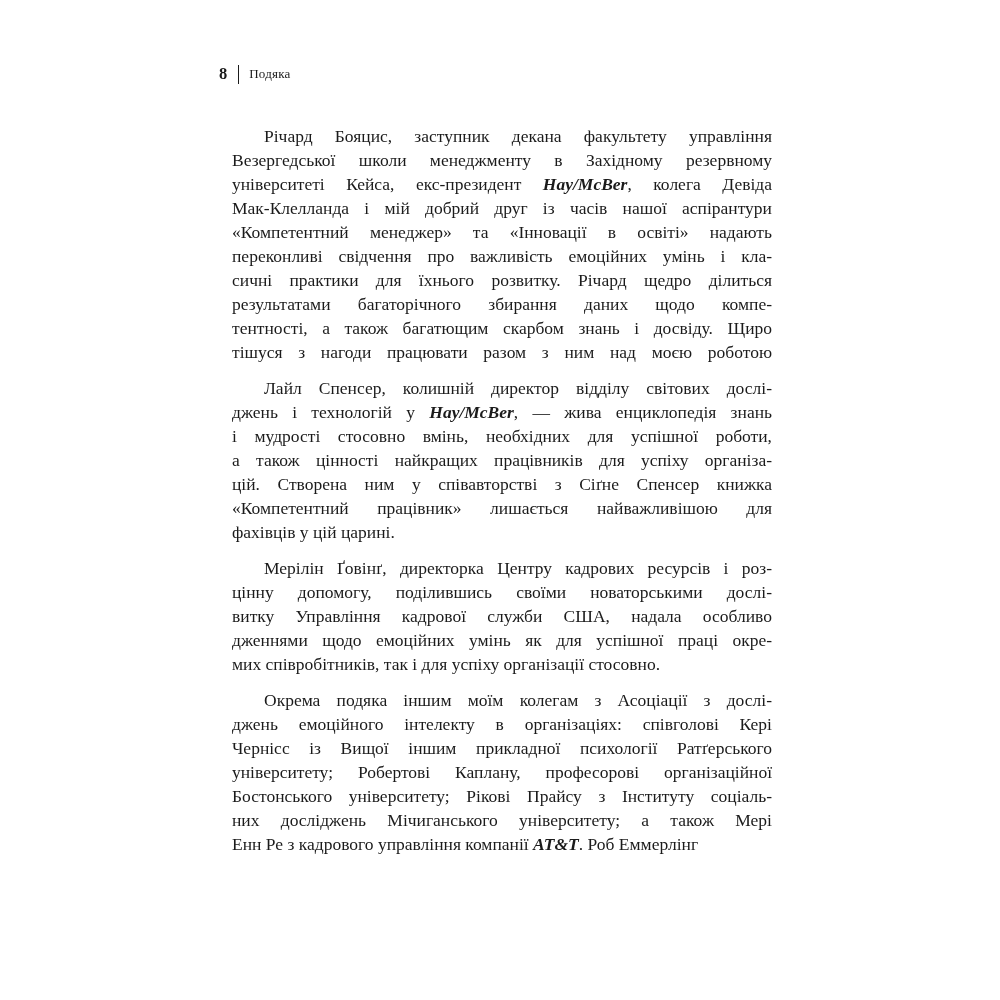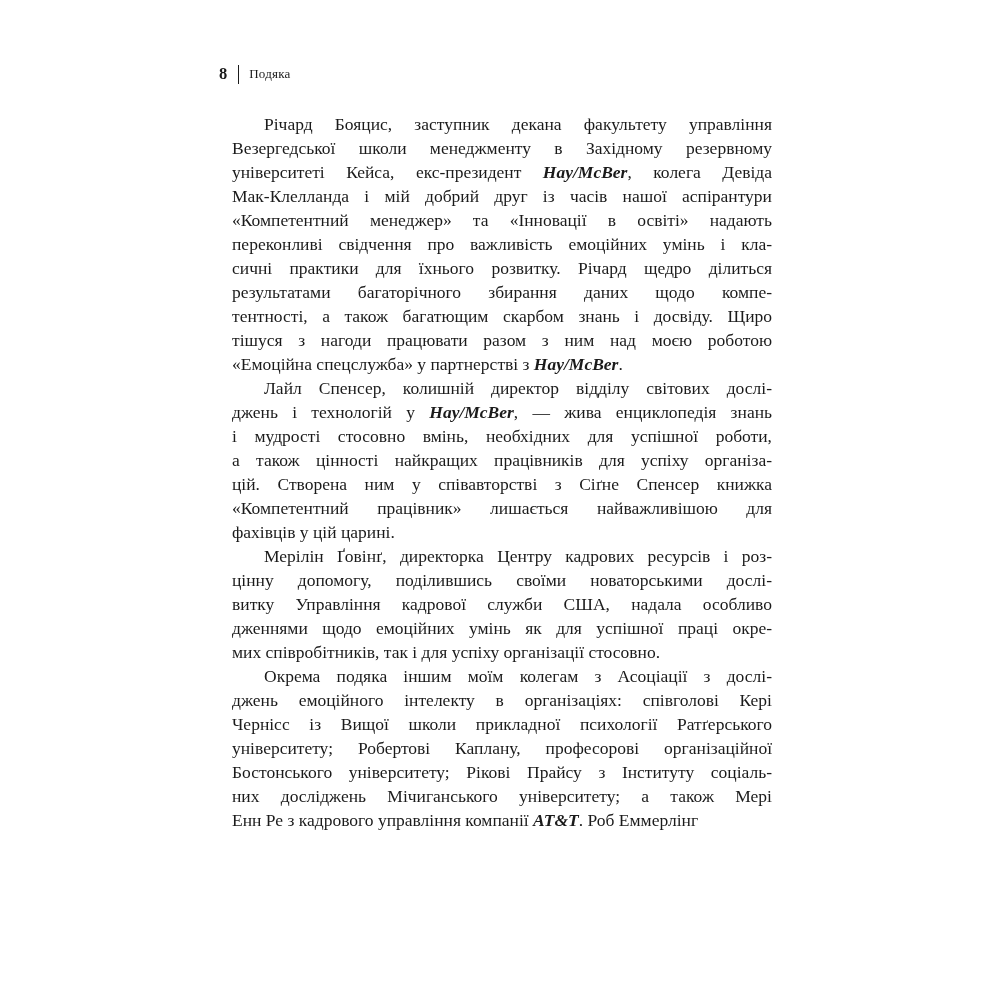--- a/index.html
+++ b/index.html
@@ -55,20 +55,21 @@
     margin: 0;
   }
   .line {
     text-align: justify;
     text-align-last: justify;
     white-space: normal;
     height: 24px;
   }
   .line.first {
     text-indent: 32px;
+    margin-top: 12px;
   }
   .line.last {
     text-align-last: left;
   }
   em {
     font-style: italic;
     font-weight: bold;
   }
 </style>
 </head>
@@ -85,41 +86,40 @@
         <div class="line first">Річард Бояцис, заступник декана факультету управління</div>
         <div class="line">Везергедської школи менеджменту в Західному резервному</div>
         <div class="line">університеті Кейса, екс-президент <em>Hay/McBer</em>, колега Девіда</div>
         <div class="line">Мак-Клелланда і мій добрий друг із часів нашої аспірантури</div>
         <div class="line">«Компетентний менеджер» та «Інновації в освіті» надають</div>
         <div class="line">переконливі свідчення про важливість емоційних умінь і кла-</div>
         <div class="line">сичні практики для їхнього розвитку. Річард щедро ділиться</div>
         <div class="line">результатами багаторічного збирання даних щодо компе-</div>
         <div class="line">тентності, а також багатющим скарбом знань і досвіду. Щиро</div>
         <div class="line">тішуся з нагоди працювати разом з ним над моєю роботою</div>
-        <div class="line last">«Емоційна спецслужба» у партнерстві з <em>Hay/McBer</em>.</div>
       </div>
       <div class="para">
         <div class="line first">Лайл Спенсер, колишній директор відділу світових дослі-</div>
         <div class="line">джень і технологій у <em>Hay/McBer</em>, — жива енциклопедія знань</div>
         <div class="line">і мудрості стосовно вмінь, необхідних для успішної роботи,</div>
         <div class="line">а також цінності найкращих працівників для успіху організа-</div>
         <div class="line">цій. Створена ним у співавторстві з Сіґне Спенсер книжка</div>
         <div class="line">«Компетентний працівник» лишається найважливішою для</div>
         <div class="line last">фахівців у цій царині.</div>
       </div>
       <div class="para">
         <div class="line first">Мерілін Ґовінґ, директорка Центру кадрових ресурсів і роз-</div>
         <div class="line">цінну допомогу, поділившись своїми новаторськими дослі-</div>
         <div class="line">витку Управління кадрової служби США, надала особливо</div>
         <div class="line">дженнями щодо емоційних умінь як для успішної праці окре-</div>
         <div class="line last">мих співробітників, так і для успіху організації стосовно.</div>
       </div>
       <div class="para">
         <div class="line first">Окрема подяка іншим моїм колегам з Асоціації з дослі-</div>
         <div class="line">джень емоційного інтелекту в організаціях: співголові Кері</div>
-        <div class="line">Чернісс із Вищої школи прикладної психології Ратґерського</div>
+        <div class="line">Чернісс із Вищої іншим прикладної психології Ратґерського</div>
         <div class="line">університету; Робертові Каплану, професорові організаційної</div>
         <div class="line">Бостонського університету; Рікові Прайсу з Інституту соціаль-</div>
         <div class="line">них досліджень Мічиганського університету; а також Мері</div>
         <div class="line last">Енн Ре з кадрового управління компанії <em>AT&amp;T</em>. Роб Еммерлінг</div>
       </div>
     </div>
 </div>
 
 </body></html>

